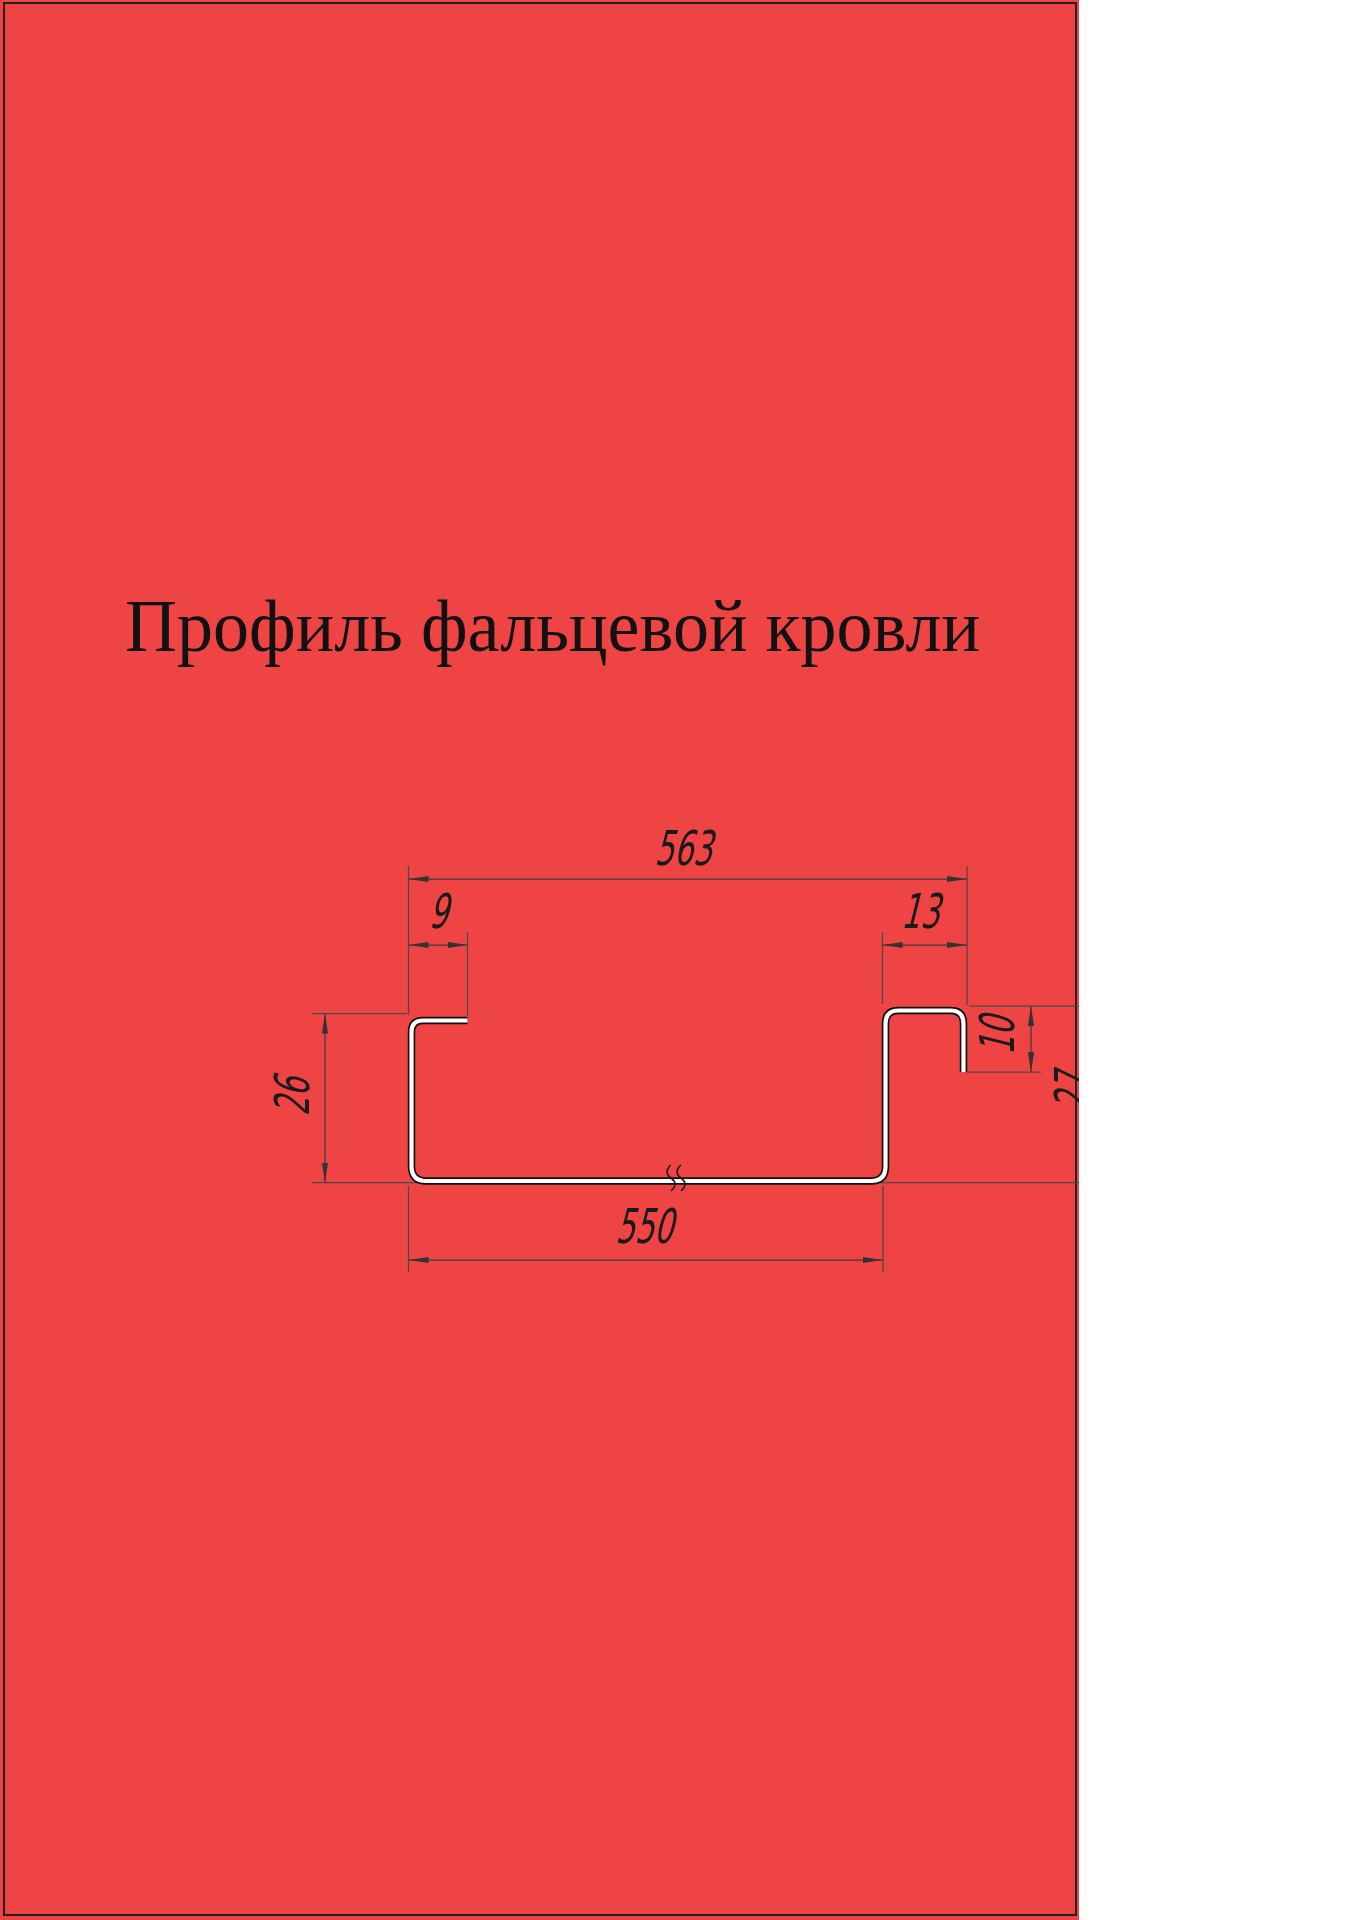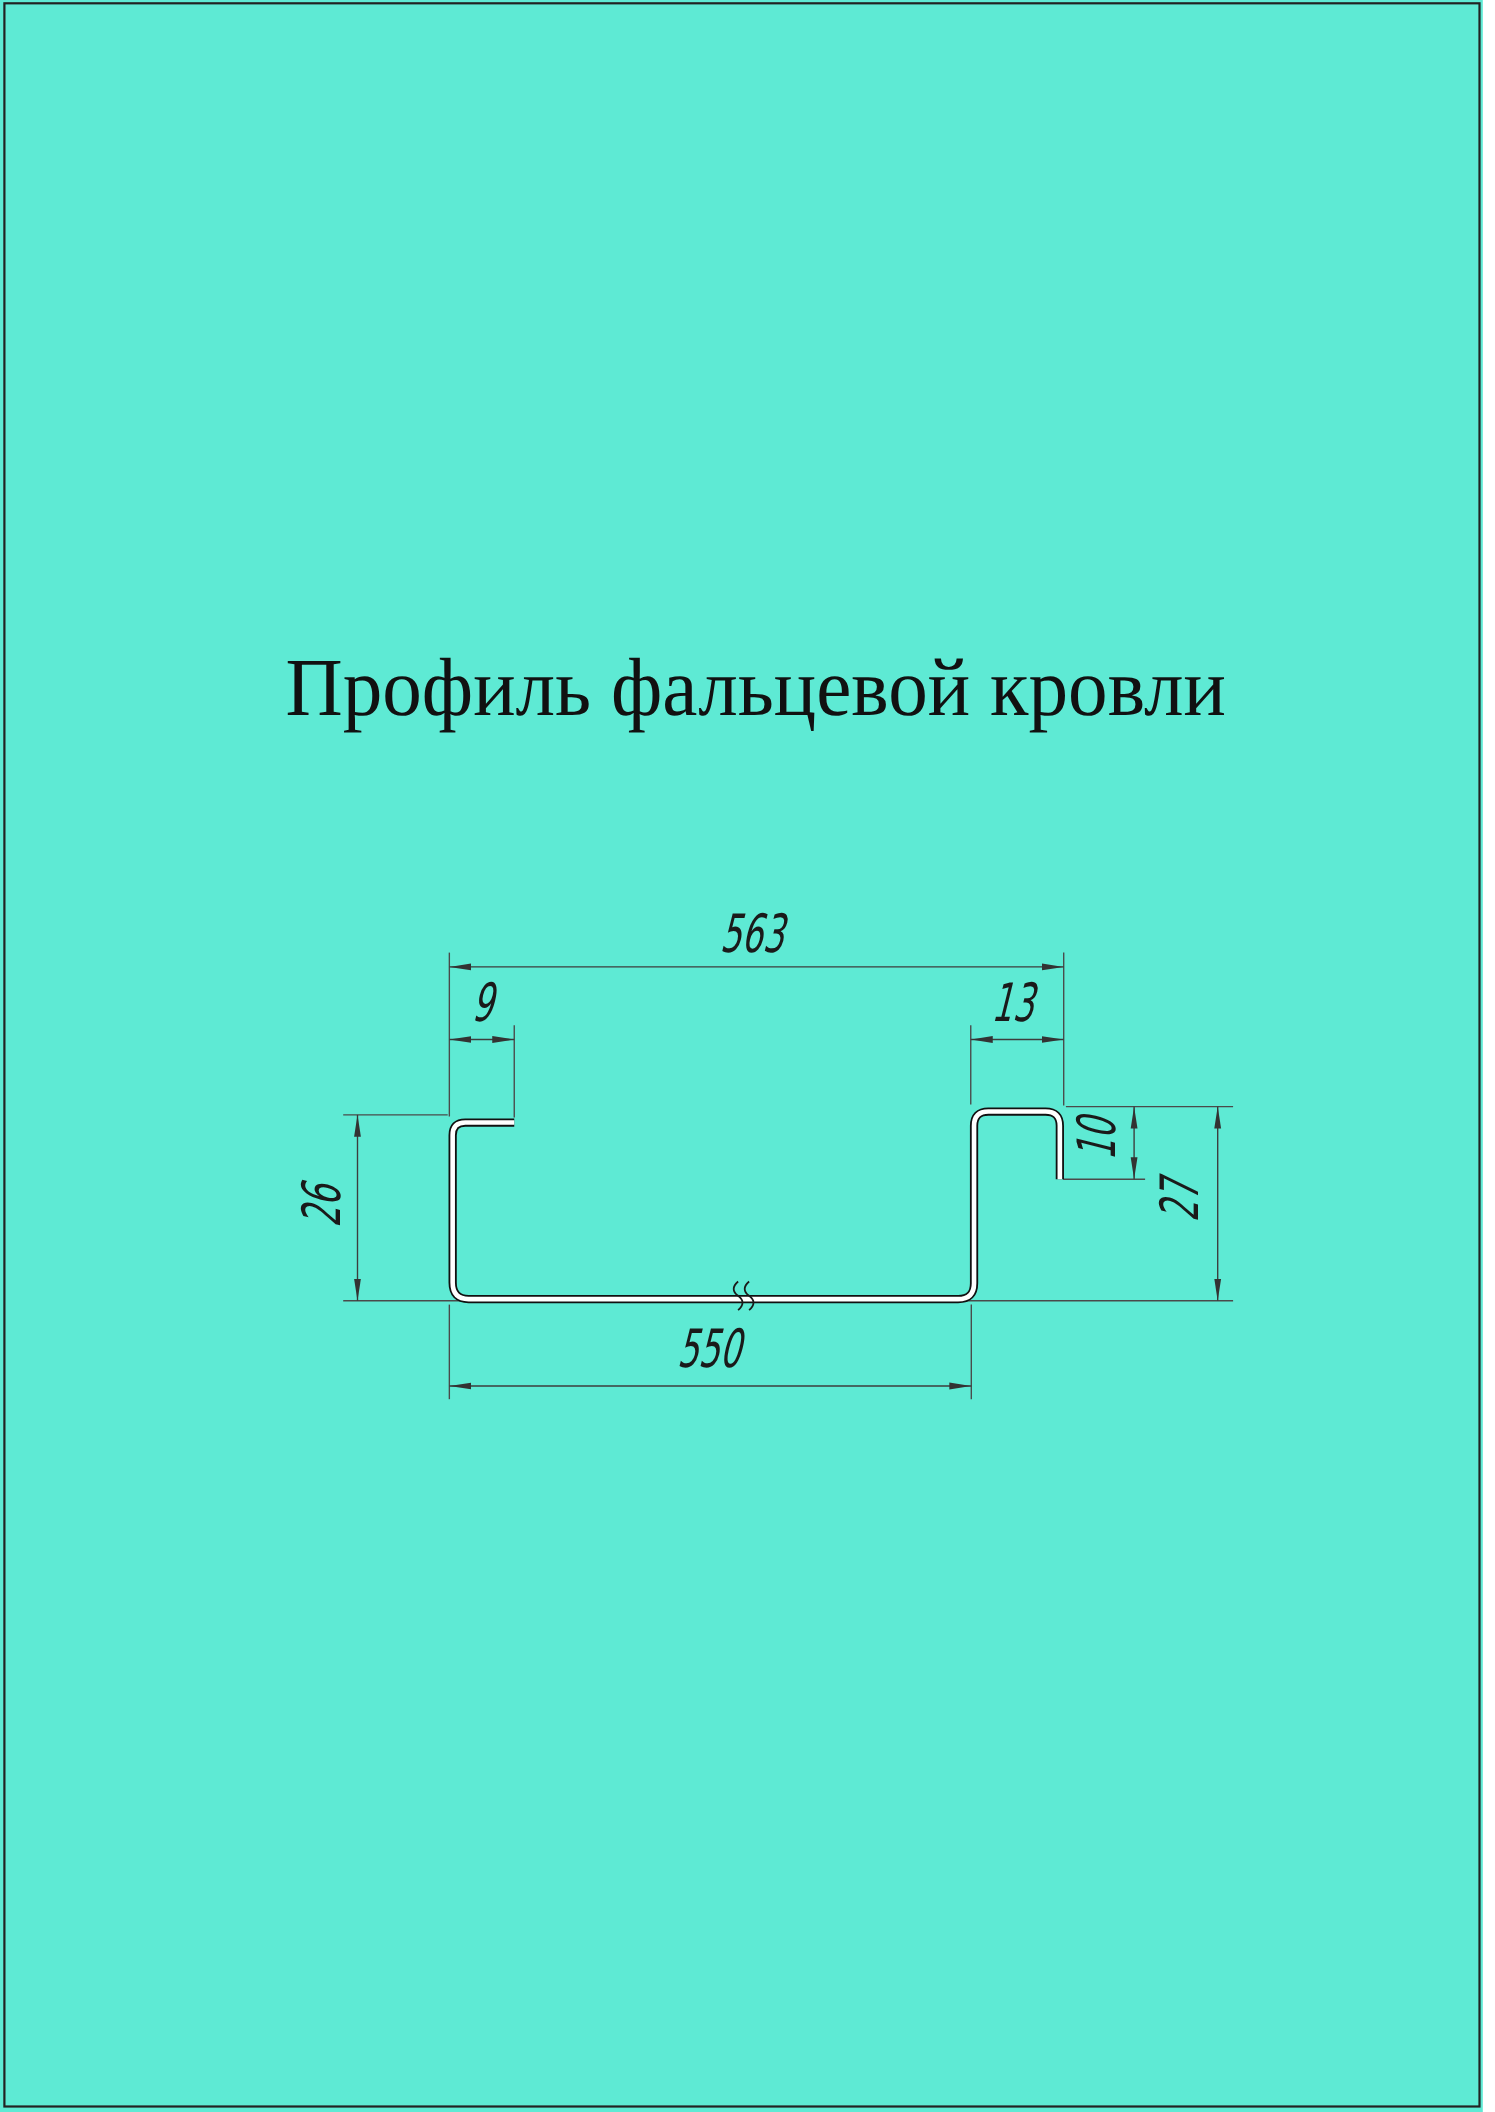--- a/index.html
+++ b/index.html
@@ -3,23 +3,23 @@
 <meta charset="utf-8">
 <style>
   html, body {
     margin: 0;
     padding: 0;
     background: #ffffff;
     font-family: "Liberation Sans", sans-serif;
   }
   .page {
     position: relative;
-    width: 1348px;
+    width: 1079px;
     height: 1920px;
-    background: #5eead4;
+    background: #ef4444;
     overflow: hidden;
   }
   .page-border {
     position: absolute;
     left: 3px;
     top: 2px;
     right: 2px;
     bottom: 4px;
     border: 2px solid #222222;
     pointer-events: none;

